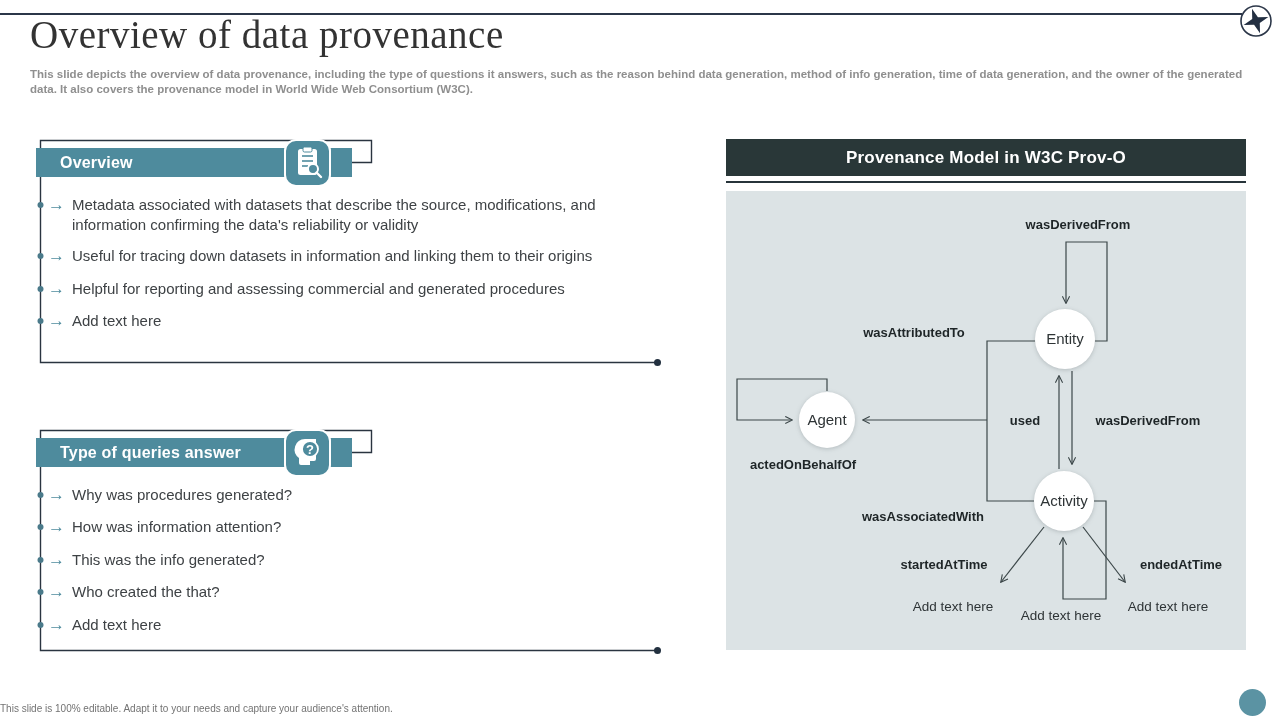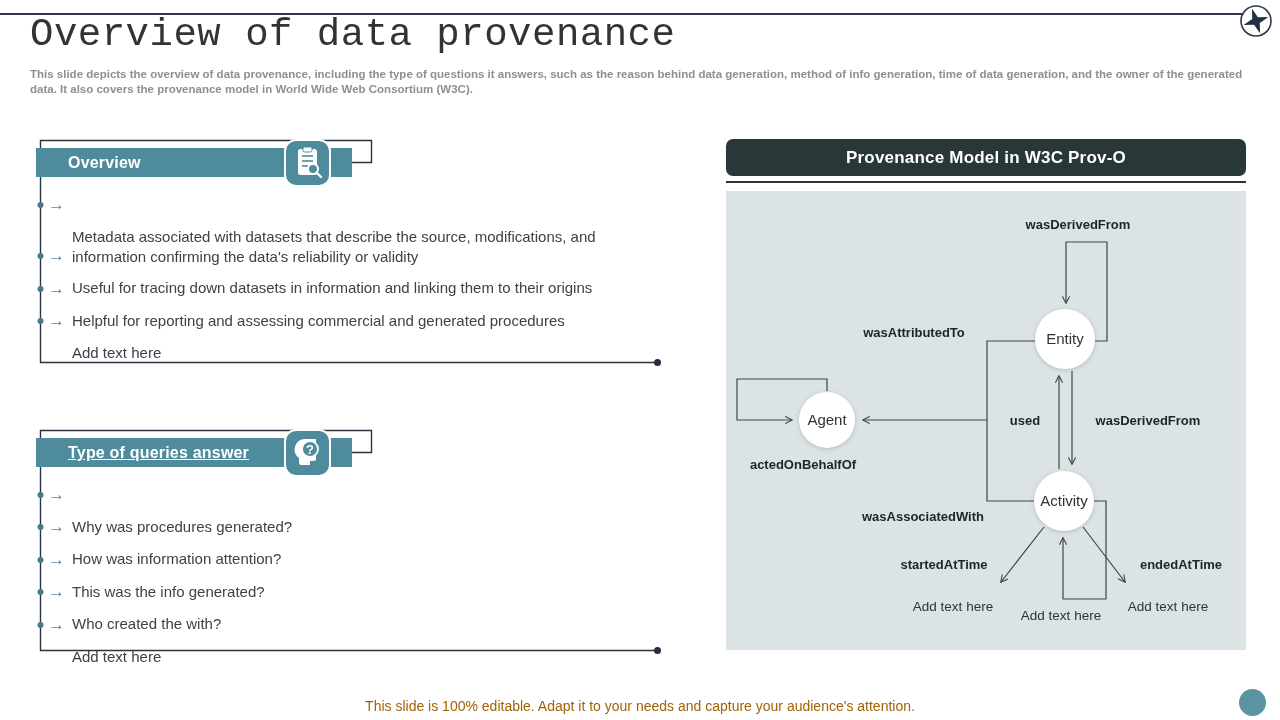--- a/index.html
+++ b/index.html
@@ -6,65 +6,64 @@
   .slide{
     position:relative;width:1280px;height:720px;background:#ffffff;
     font-family:"Liberation Sans", sans-serif;overflow:hidden;margin:0 auto;
   }
   
   .topline{position:absolute;left:0;top:13px;width:1242px;height:2px;background:#2b3648;}
   .compass{position:absolute;left:1239px;top:4px;}
   
   .title{
     position:absolute;left:30px;top:10px;width:900px;
-    font-family:Liberation Mono, monospace;font-size:39px;line-height:50px;
+    font-family:Liberation Serif, serif;font-size:39px;line-height:50px;
     color:#333333;font-weight:400;letter-spacing:.5px;
   }
   .subtitle{
     position:absolute;left:30px;top:67px;width:1220px;
     font-size:11.5px;line-height:15px;color:#8f8f8f;font-weight:bold;
   }
   
   .decor{position:absolute;left:0;top:0;z-index:0;}
   
   .bar{
     position:absolute;left:36px;width:316px;height:29px;background:#4e8b9d;
     color:#ffffff;font-size:16px;font-weight:700;line-height:29px;
-    padding-left:32px;box-sizing:border-box;letter-spacing:.2px;z-index:2;
-  }
-  .bar1{top:148px;} .bar2{top:438px;text-decoration:underline;}
+    padding-left:24px;box-sizing:border-box;letter-spacing:.2px;z-index:2;
+  }
+  .bar1{top:148px;} .bar2{top:438px;}
   .tile{
     position:absolute;left:284px;width:47px;height:48px;background:#4e8b9d;
     border:2px solid #ffffff;border-radius:12px;box-sizing:border-box;z-index:3;
     display:flex;align-items:center;justify-content:center;
   }
   .tile1{top:139px;} .tile2{top:429px;}
   
   .li{position:absolute;left:48px;display:flex;z-index:2;}
   .li .arrow{color:#4e8b9d;font-size:17px;line-height:20px;width:24px;flex:none;}
-  .li .txt{font-size:15px;line-height:20px;color:#3e4245;width:578px;margin-top:32px;}
+  .li .txt{font-size:15px;line-height:20px;color:#3e4245;width:578px;}
   
   .panel-header{
     position:absolute;left:726px;top:139px;width:520px;height:37px;background:#293738;
     color:#ffffff;font-size:17px;font-weight:700;line-height:37px;text-align:center;
     letter-spacing:.2px;
-    border-radius:7px;
   }
   .panel-rule{position:absolute;left:726px;top:181px;width:520px;height:2px;background:#27343a;}
   .panel-bg{position:absolute;left:726px;top:191px;width:520px;height:459px;background:#dce3e5;}
   .diagram{position:absolute;left:726px;top:191px;}
   .diagram .edge{stroke:#3b4648;stroke-width:1.2;fill:none;}
   .diagram .node{fill:#ffffff;filter:drop-shadow(0 1px 2px rgba(60,70,75,.25));}
   .diagram text{font-family:"Liberation Sans", sans-serif;fill:#1e2527;}
   .diagram .elabel{font-size:13px;font-weight:700;}
   .diagram .nlabel{font-size:15px;fill:#2e3436;}
   .diagram .ph{font-size:13.5px;fill:#2e3436;}
   
-  .footer{position:absolute;left:0;bottom:6px;width:100%;text-align:center;
-    font-size:14px;color:#a16207;}
+  .footer{position:absolute;left:0;bottom:6px;width:100%;
+    font-size:10px;color:#737373;}
   .corner-dot{position:absolute;left:1239px;top:689px;width:27px;height:27px;
     border-radius:50%;background:#5b93a3;}
 </style>
 </head>
 <body>
 
 <div class="slide">
 
   <div class="topline"></div>
   <svg class="compass" width="34" height="34" viewBox="0 0 34 34">
@@ -143,21 +142,21 @@
   <div class="li" style="top:517px">
     <span class="arrow">→</span>
     <span class="txt">How was information attention?</span>
   </div>
   <div class="li" style="top:550px">
     <span class="arrow">→</span>
     <span class="txt">This was the info generated?</span>
   </div>
   <div class="li" style="top:582px">
     <span class="arrow">→</span>
-    <span class="txt">Who created the with?</span>
+    <span class="txt">Who created the that?</span>
   </div>
   <div class="li" style="top:615px">
     <span class="arrow">→</span>
     <span class="txt">Add text here</span>
   </div>
 
   <div class="panel-header">Provenance Model in W3C Prov-O</div>
   <div class="panel-rule"></div>
   <div class="panel-bg"></div>
 

